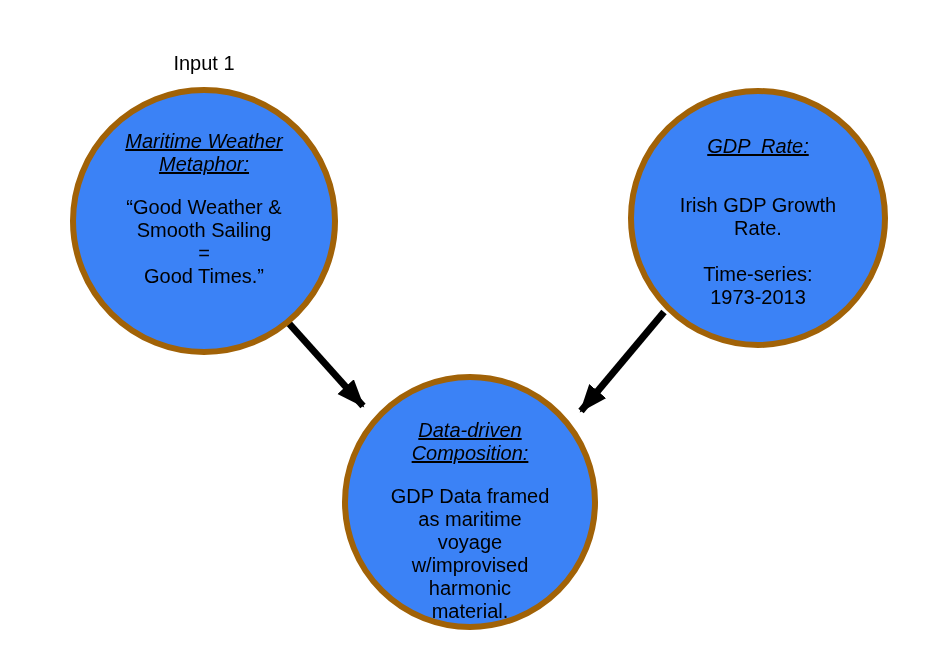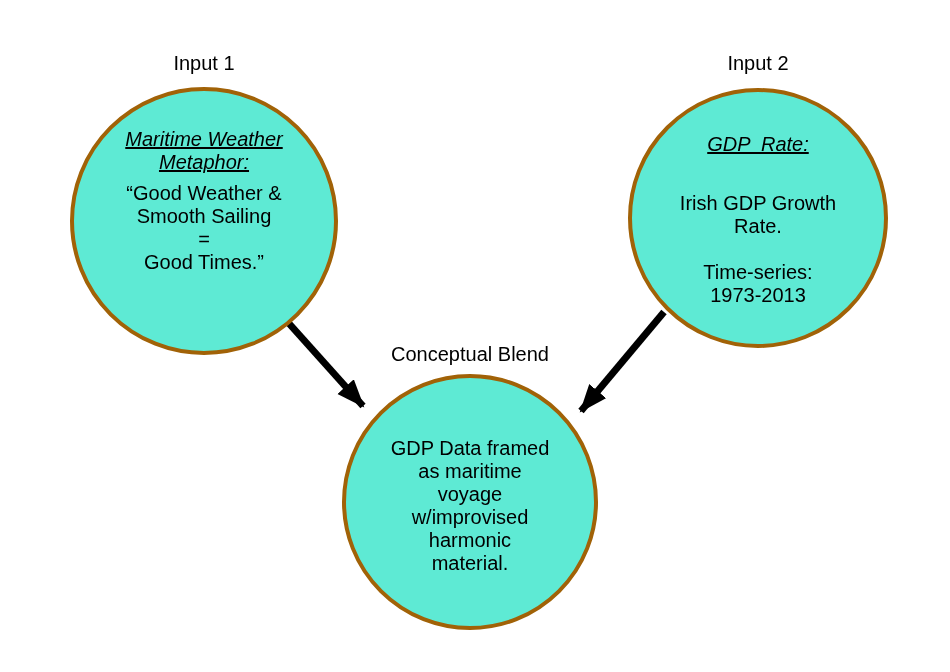--- a/index.html
+++ b/index.html
@@ -20,23 +20,23 @@
     left: 0; top: 0;
     width: 950px; height: 672px;
   }
   .arrow-shaft {
     stroke: #000000;
     stroke-width: 7;
     fill: none;
   }
   .circle {
     position: absolute;
-    border: 4px solid #a16207;
+    border: 6px solid #a16207;
     border-radius: 50%;
-    background: #5eead4;
+    background: #3b82f6;
   }
   .circle-input1 { left: 70px;  top: 87px;  width: 268px; height: 268px; }
   .circle-input2 { left: 628px; top: 88px;  width: 260px; height: 260px; }
   .circle-blend  { left: 342px; top: 374px; width: 256px; height: 256px; }
 
   .node-label {
     position: absolute;
     text-align: center;
     font-size: 20px;
     line-height: 23px;
@@ -58,21 +58,21 @@
   .circle-blend  .circle-text { top: 39px; }
 
   .heading {
     font-style: italic;
     text-decoration: underline;
     white-space: pre-wrap;
   }
   .body-text {
     white-space: pre-wrap;
   }
-  .circle-input1 .body-text { margin-top: 8px; }
+  .circle-input1 .body-text { margin-top: 20px; }
   .circle-input2 .body-text { margin-top: 36px; }
   .circle-blend  .body-text { margin-top: 20px; }
 </style>
 </head>
 <body>
 
 <div class="canvas">
 
   <svg class="arrows-layer" width="950" height="672" viewBox="0 0 950 672" xmlns="http://www.w3.org/2000/svg">
     <defs>
@@ -89,35 +89,35 @@
     <div class="circle-text">
       <div class="heading">Maritime Weather
 Metaphor:</div>
       <div class="body-text">“Good Weather &amp;
 Smooth Sailing
 =
 Good Times.”</div>
     </div>
   </div>
 
-  <div class="node-label label-input2">Input 2</div>
   <div class="circle circle-input2">
     <div class="circle-text">
       <div class="heading">GDP  Rate:</div>
       <div class="body-text">Irish GDP Growth
 Rate.
 
 Time-series:
 1973-2013</div>
     </div>
   </div>
 
-  <div class="node-label label-blend">Conceptual Blend</div>
   <div class="circle circle-blend">
     <div class="circle-text">
+      <div class="heading">Data-driven
+Composition:</div>
       <div class="body-text">GDP Data framed
 as maritime
 voyage
 w/improvised
 harmonic
 material.</div>
     </div>
   </div>
 
 </div>

